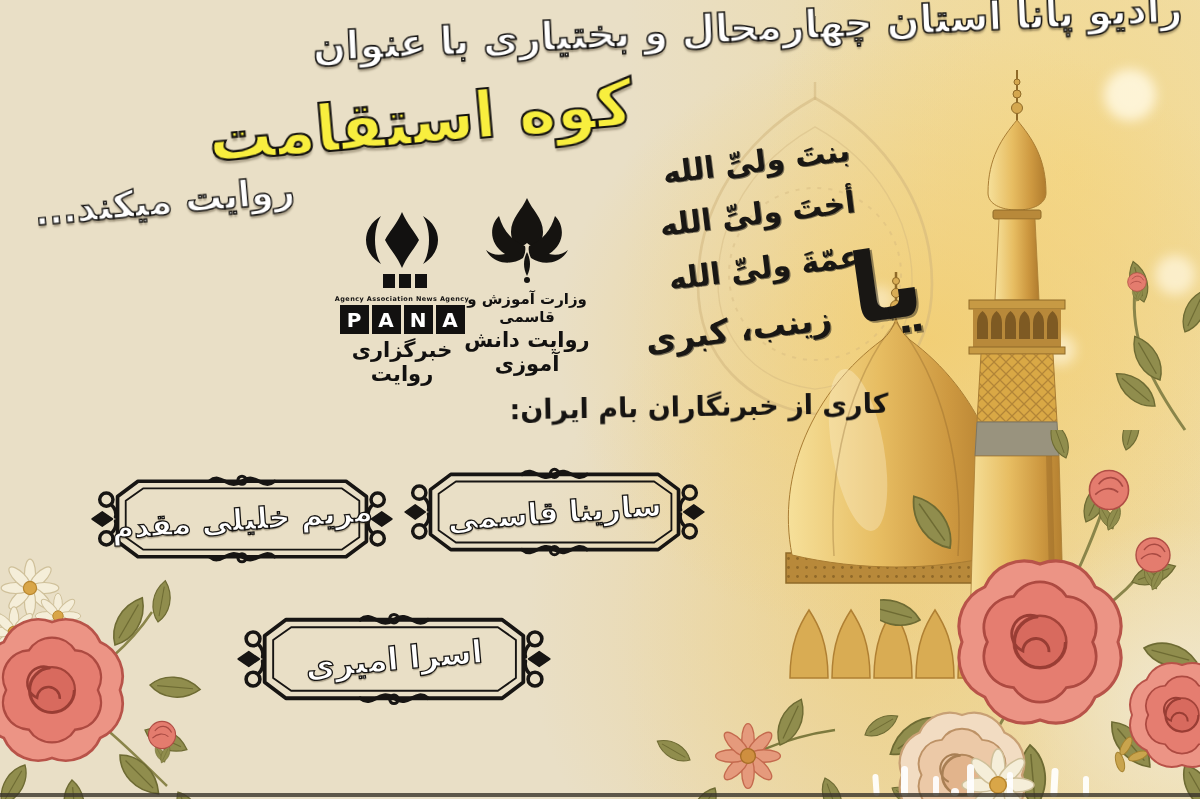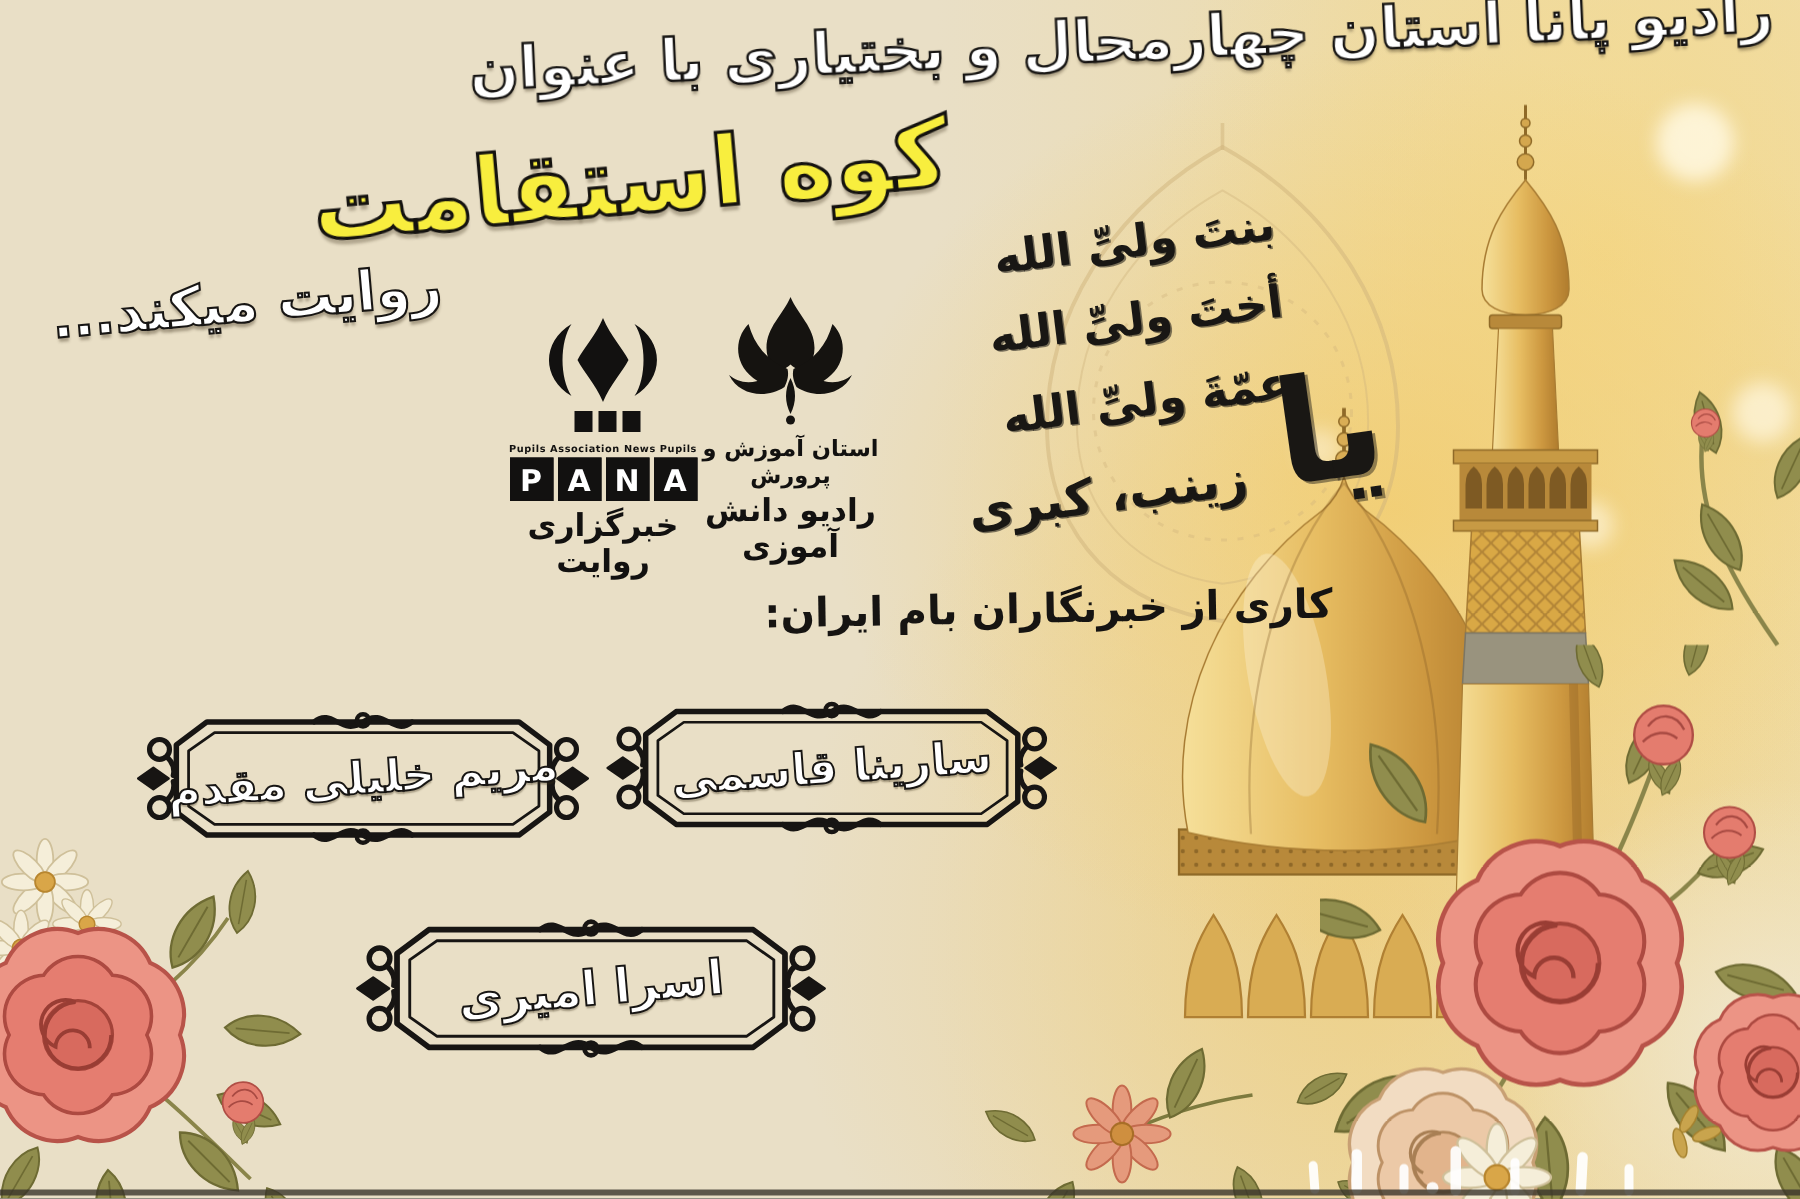--- a/index.html
+++ b/index.html
@@ -283,42 +283,42 @@
     <svg width="110" height="78" viewBox="0 0 110 78">
       <g fill="#121110">
         <path d="M34,4 C14,16 14,40 34,52 C26,40 26,16 34,4 Z"></path>
         <path d="M76,4 C96,16 96,40 76,52 C84,40 84,16 76,4 Z"></path>
         <path d="M55,0 C60,12 68,20 72,28 C68,36 60,44 55,56 C50,44 42,36 38,28 C42,20 50,12 55,0 Z"></path>
         <rect x="36" y="62" width="12" height="14"></rect>
           <rect x="52" y="62" width="12" height="14"></rect>
           <rect x="68" y="62" width="12" height="14"></rect>
       </g>
     </svg>
-    <div class="eng">Pupils Association News Pupils</div>
+    <div class="eng">Agency Association News Agency</div>
     <div class="pana-row">
       <span class="pana-box">P</span>
       <span class="pana-box">A</span>
       <span class="pana-box">N</span>
       <span class="pana-box">A</span>
     </div>
     <div class="fa rtl">خبرگزاری روایت</div>
   </div>
 
   <div class="abs ministry">
     <svg width="92" height="88" viewBox="0 0 92 88">
       <g fill="#151310">
         <path d="M46,2 C41,14 30,22 30,36 C30,48 39,54 46,47 C53,54 62,48 62,36 C62,22 51,14 46,2 Z"></path>
         <path id="mwing" d="M44,50 C30,44 22,34 18,20 C8,30 8,48 24,58 C16,60 10,58 5,54 C12,68 30,70 42,62 C44,58 45,54 44,50 Z"></path>
         <use href="#mwing" transform="translate(92,0) scale(-1,1)"></use>
         <path d="M46,56 C42,64 42,72 46,80 C50,72 50,64 46,56 Z"></path>
         <circle cx="46" cy="84" r="3"></circle>
       </g>
     </svg>
-    <div class="l1 rtl">استان آموزش و پرورش</div>
-    <div class="l2 rtl">رادیو دانش آموزی</div>
+    <div class="l1 rtl">وزارت آموزش و قاسمی</div>
+    <div class="l2 rtl">روایت دانش آموزی</div>
   </div>
 
   <div class="abs rtl credit-line">کاری از خبرنگاران بام ایران:</div>
 
   <svg width="0" height="0" style="position:absolute">
     <defs>
       <g id="frame" stroke="#171513" fill="none" stroke-linejoin="round" stroke-linecap="round">
         <path d="M48,13 L252,13 L272,28 L272,72 L252,87 L48,87 L28,72 L28,28 Z" stroke-width="3.6"></path>
         <path d="M53,20 L248,20 L265,32 L265,68 L248,80 L53,80 L36,68 L36,32 Z" stroke-width="1.8"></path>
         <path d="M118,13 C130,3 136,23 150,13 C164,3 170,23 182,13" stroke-width="3.4"></path>

